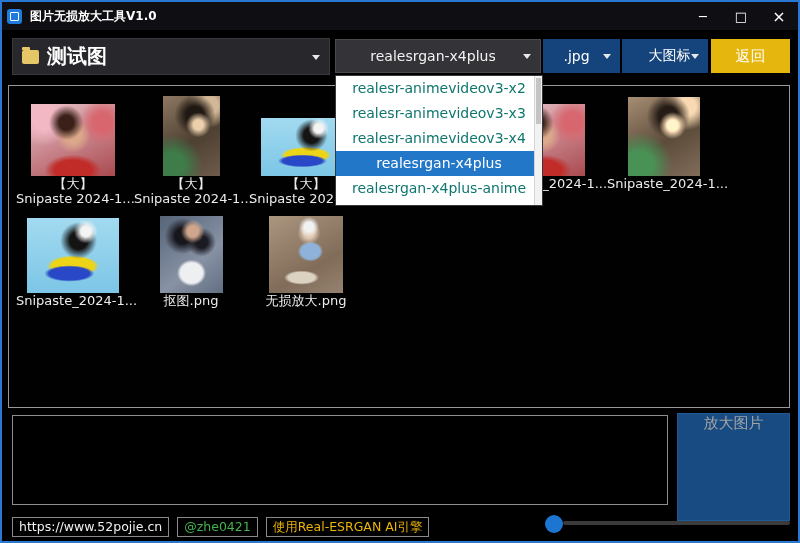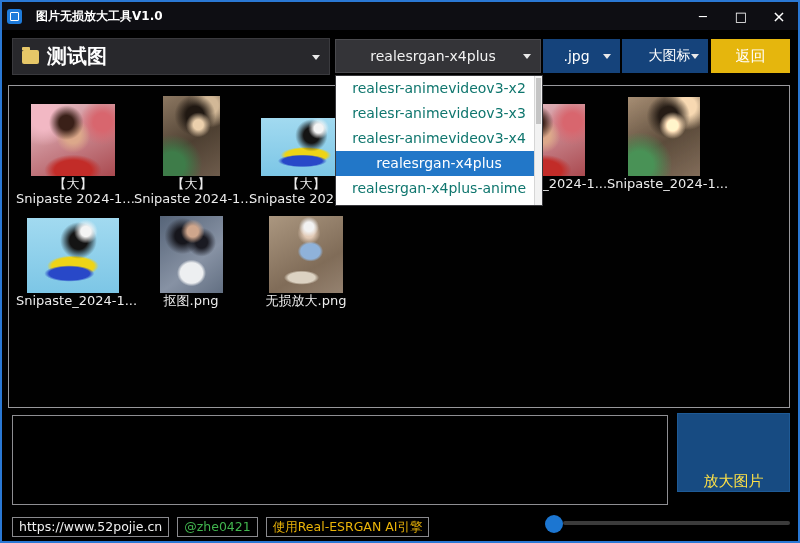--- a/index.html
+++ b/index.html
@@ -5,21 +5,21 @@
   html,body{margin:0;padding:0;background:#2b2b2b;}
   .win{position:relative;width:800px;height:543px;background:#000;overflow:hidden;
        font-family:"DejaVu Sans",sans-serif;-webkit-font-smoothing:antialiased;}
   .win::after{content:"";position:absolute;inset:0;box-shadow:inset 0 0 0 2px #2a78d4;
        pointer-events:none;z-index:60;}
   
   .titlebar{position:absolute;left:2px;top:2px;right:2px;height:28px;background:#0e0e13;
        display:flex;align-items:center;z-index:10;}
   .appicon{width:15px;height:15px;margin-left:5px;background:#1e7bdb;border-radius:3px;position:relative;}
   .appicon::before{content:"";position:absolute;inset:3px;border:1.5px solid #fff;border-radius:1px;}
-  .apptitle{margin-left:14px;font-size:12px;font-weight:bold;color:#fff;}
+  .apptitle{margin-left:8px;font-size:12px;font-weight:bold;color:#fff;}
   .winbtns{margin-left:auto;display:flex;height:100%;}
   .winbtn{width:38px;height:100%;display:flex;align-items:center;justify-content:center;
        color:#fff;font-size:13px;cursor:default;}
   .winbtn.close{font-size:16px;}
   
   .combo{position:absolute;box-sizing:border-box;display:flex;align-items:center;cursor:default;}
   .caret{position:absolute;right:9px;top:50%;margin-top:-2px;width:0;height:0;
        border-left:4px solid transparent;border-right:4px solid transparent;border-top:5px solid #e9e9e9;}
   .folder-combo{left:12px;top:38px;width:318px;height:37px;background:#28282c;border:1px solid #3a3a3e;z-index:10;}
   .folder-ico{width:17px;height:14px;background:#e6c768;border-radius:2px;position:relative;margin-left:9px;flex:0 0 auto;}
@@ -76,23 +76,23 @@
     linear-gradient(140deg, #566478, #8792a4 60%, #626f82);}
   .ph-sofa{background:
     radial-gradient(circle at 54% 14%, #f2f2f2 0 6%, transparent 13%),
     radial-gradient(circle at 54% 22%, #e2cab6 0 7%, transparent 16%),
     radial-gradient(ellipse 26% 20% at 56% 46%, #8fb2da 0 50%, transparent 66%),
     radial-gradient(ellipse 36% 14% at 44% 80%, #dcd2c2 0 50%, transparent 66%),
     linear-gradient(150deg, #ab9780, #806c58 65%, #958270);}
   
   .logbox{position:absolute;left:12px;top:415px;width:656px;height:90px;box-sizing:border-box;
        border:1px solid #8e8e92;background:#000;color:#ddd;font-size:13px;padding:4px;}
-  .enlarge-btn{position:absolute;left:677px;top:413px;width:113px;height:79px;box-sizing:border-box;
-       background:#174b82;border:1px solid #1e5a96;color:#fde047;font-size:15px;
-       display:flex;align-items:flex-end;justify-content:center;cursor:default;}
+  .enlarge-btn{position:absolute;left:677px;top:413px;width:113px;height:108px;box-sizing:border-box;
+       background:#174b82;border:1px solid #1e5a96;color:#a3a3a3;font-size:15px;
+       display:flex;align-items:flex-start;justify-content:center;cursor:default;}
   
   .statusrow{position:absolute;left:12px;top:517px;display:flex;gap:8px;}
   .statseg{height:20px;line-height:18px;box-sizing:border-box;border:1px solid #8a8a8e;
        padding:0 6px;font-size:12.5px;color:#f0f0f0;white-space:nowrap;}
   .statseg.green{color:#41b44e;}
   .statseg.engine{color:#eab308;}
   .slider-track{position:absolute;left:563px;top:521px;width:227px;height:4px;background:#3b3b3b;border-radius:2px;}
   .slider-thumb{position:absolute;left:545px;top:515px;width:18px;height:18px;border-radius:50%;background:#1c76d1;}
 </style>
 </head>

